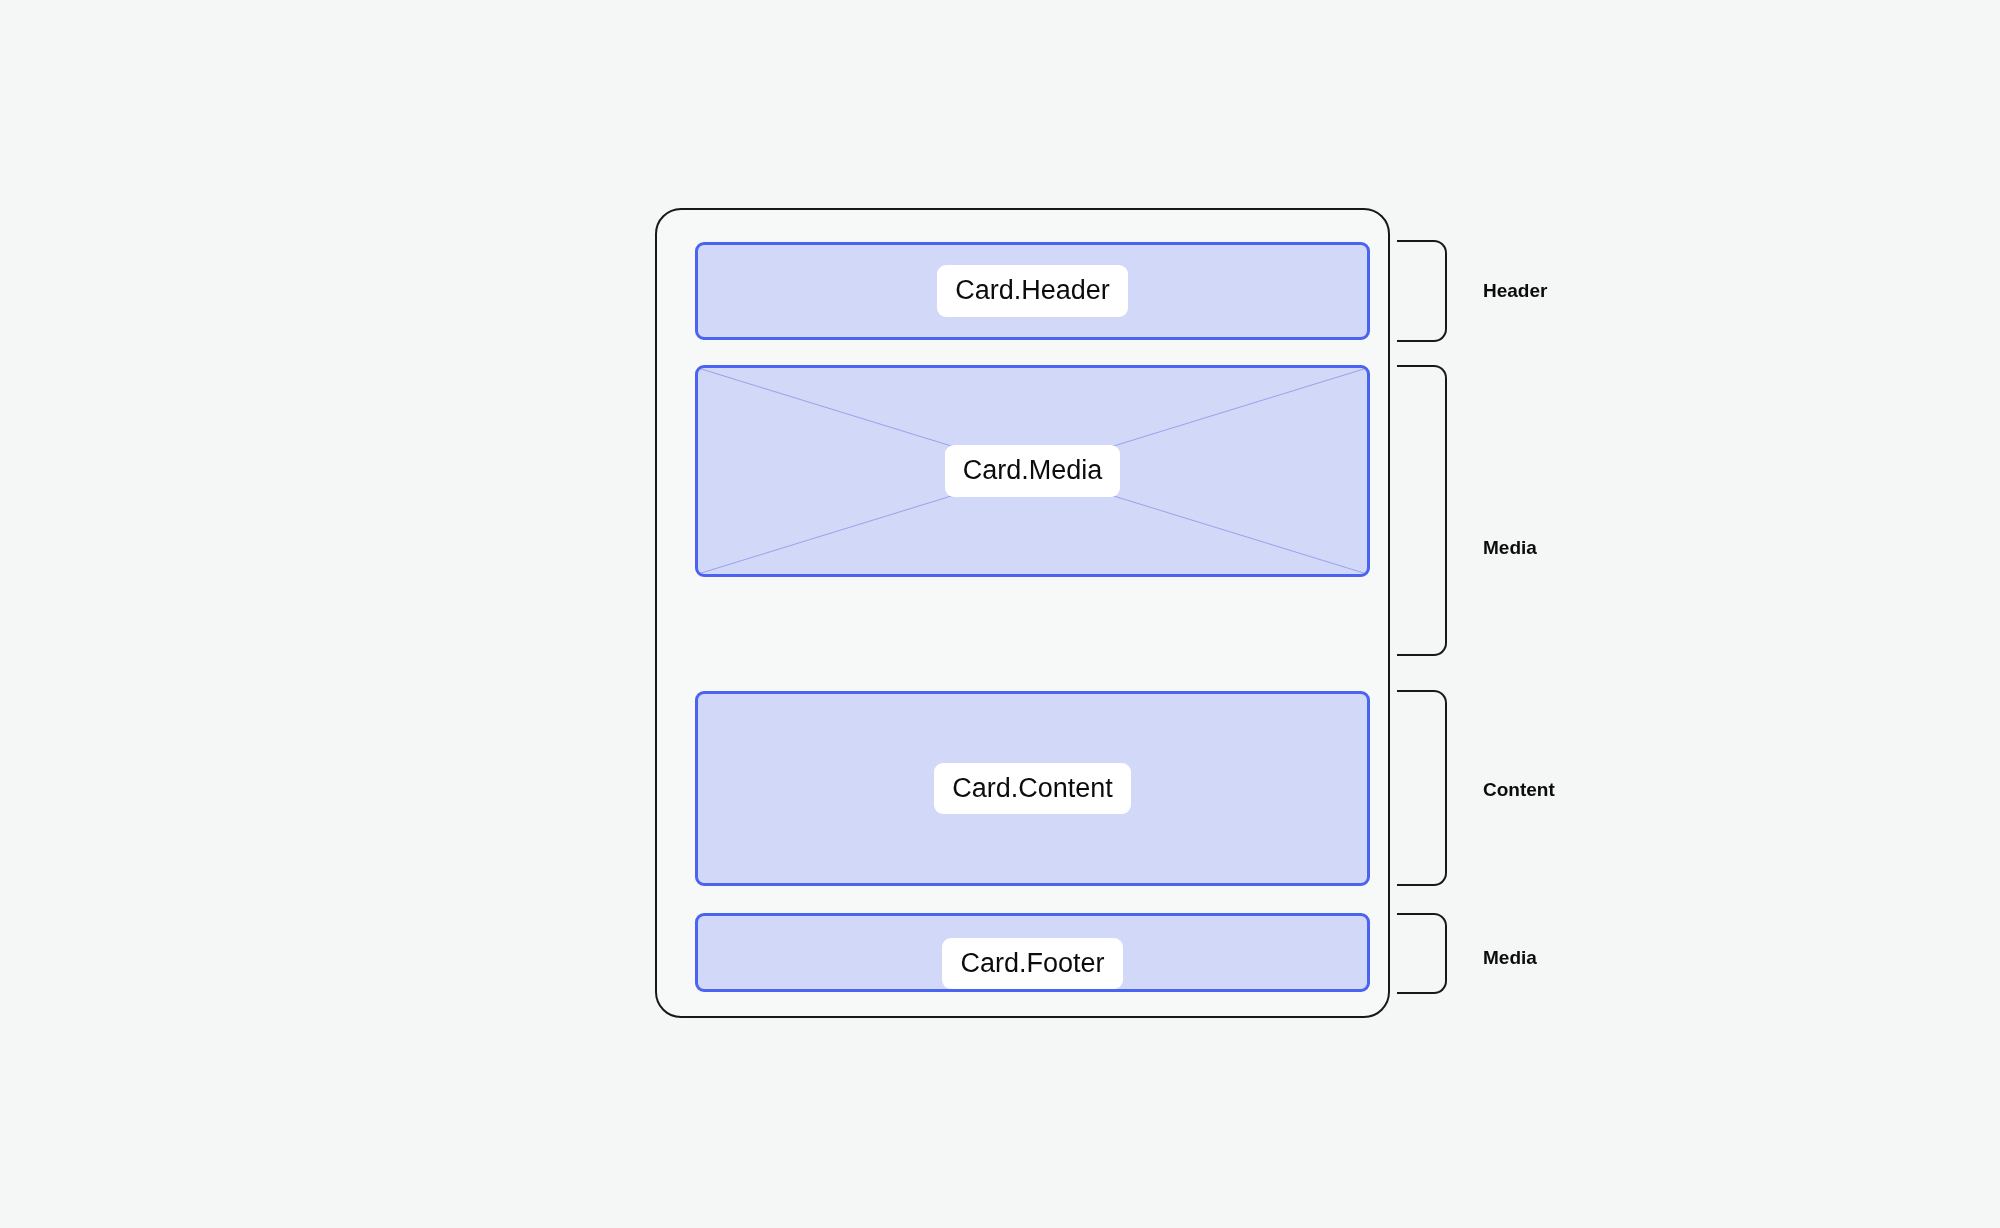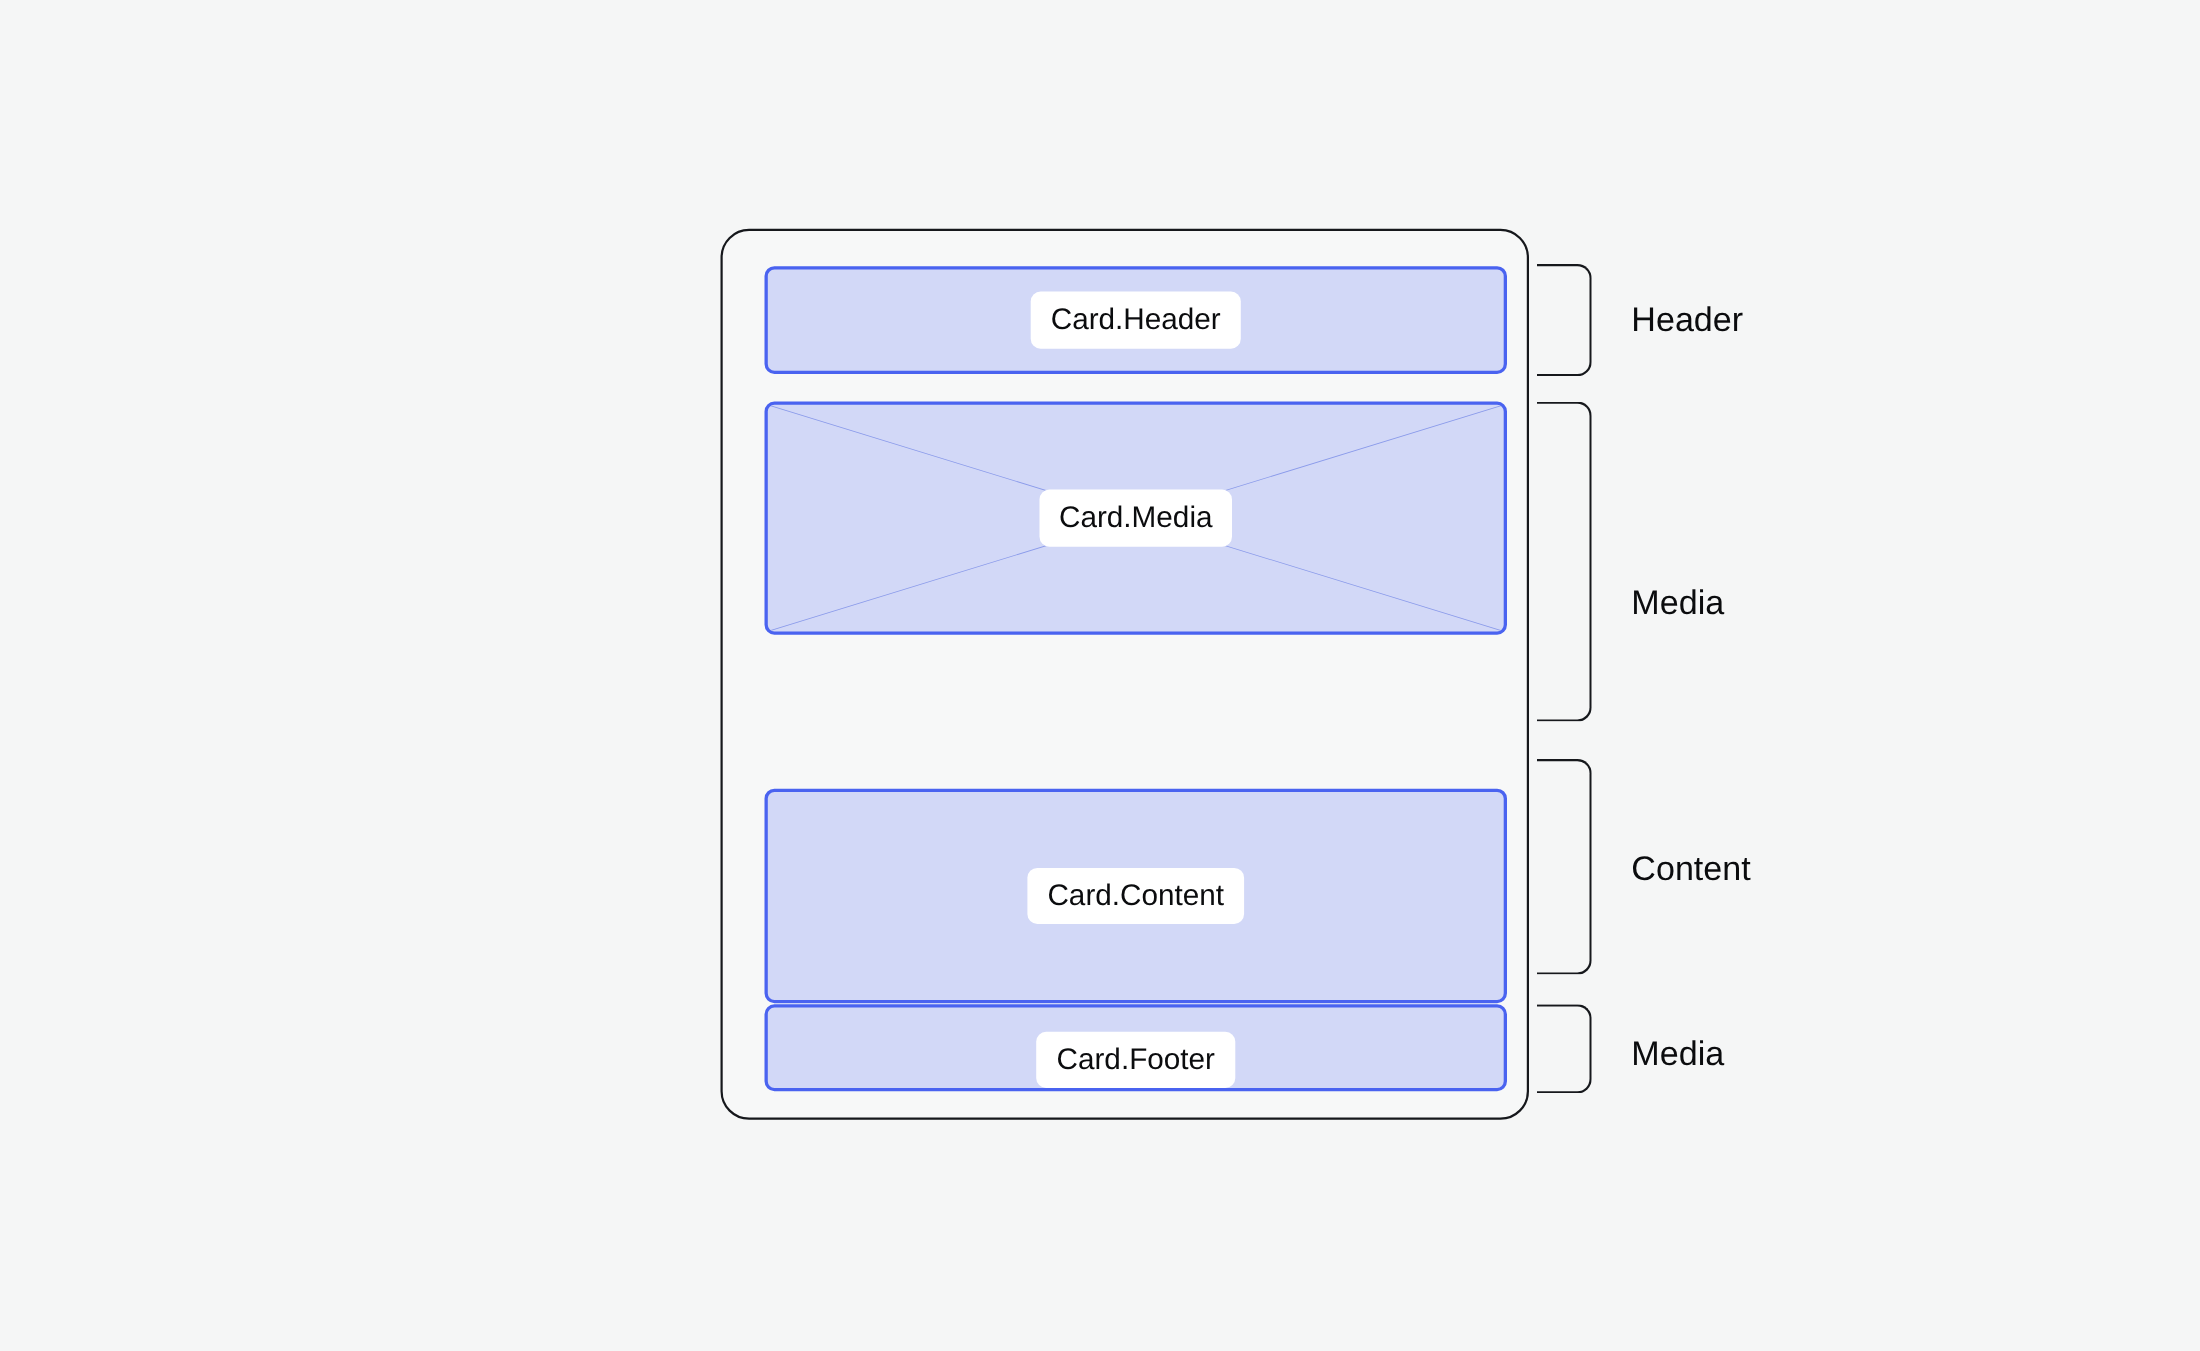--- a/index.html
+++ b/index.html
@@ -45,21 +45,21 @@
     background: #d2d8f7;
     border: 3px solid #4a63f0;
     border-radius: 9px;
     display: flex;
     align-items: center;
     justify-content: center;
     overflow: hidden;
   }
   .slot-header  { left: 695px; top: 242px;  width: 675px; height: 98px;  }
   .slot-media   { left: 695px; top: 365px;  width: 675px; height: 212px; }
-  .slot-content { left: 695px; top: 691px;  width: 675px; height: 195px; margin-top: 26px; }
+  .slot-content { left: 695px; top: 691px;  width: 675px; height: 195px; }
   .slot-footer  { left: 695px; top: 913px;  width: 675px; height: 79px; align-items: flex-end;  }
 
   
   .media-cross {
     position: absolute;
     left: 0;
     top: 0;
     width: 100%;
     height: 100%;
     pointer-events: none;
@@ -89,27 +89,28 @@
     border-bottom-right-radius: 13px;
     background: transparent;
   }
   .bracket-header  { left: 1397px; top: 240px; width: 50px; height: 102px; }
   .bracket-media   { left: 1397px; top: 365px; width: 50px; height: 291px; }
   .bracket-content { left: 1397px; top: 690px; width: 50px; height: 196px; }
   .bracket-footer  { left: 1397px; top: 913px; width: 50px; height: 81px;  }
 
   .annotation-label {
     position: absolute;
-    font-size: 31px;
+    font-size: 19px;
     line-height: 1.15;
     color: #0b0c0e;
     white-space: nowrap;
     font-family: "Liberation Sans", sans-serif;
     transform: translateY(-50%);
     left: 1483px;
+    font-weight: bold;
   }
   .label-header  { top: 291px; }
   .label-media   { top: 548px; }
   .label-content { top: 790px; }
   .label-footer  { top: 958px; }
 </style>
 </head>
 <body>
 
 <div id="diagram-stage">

